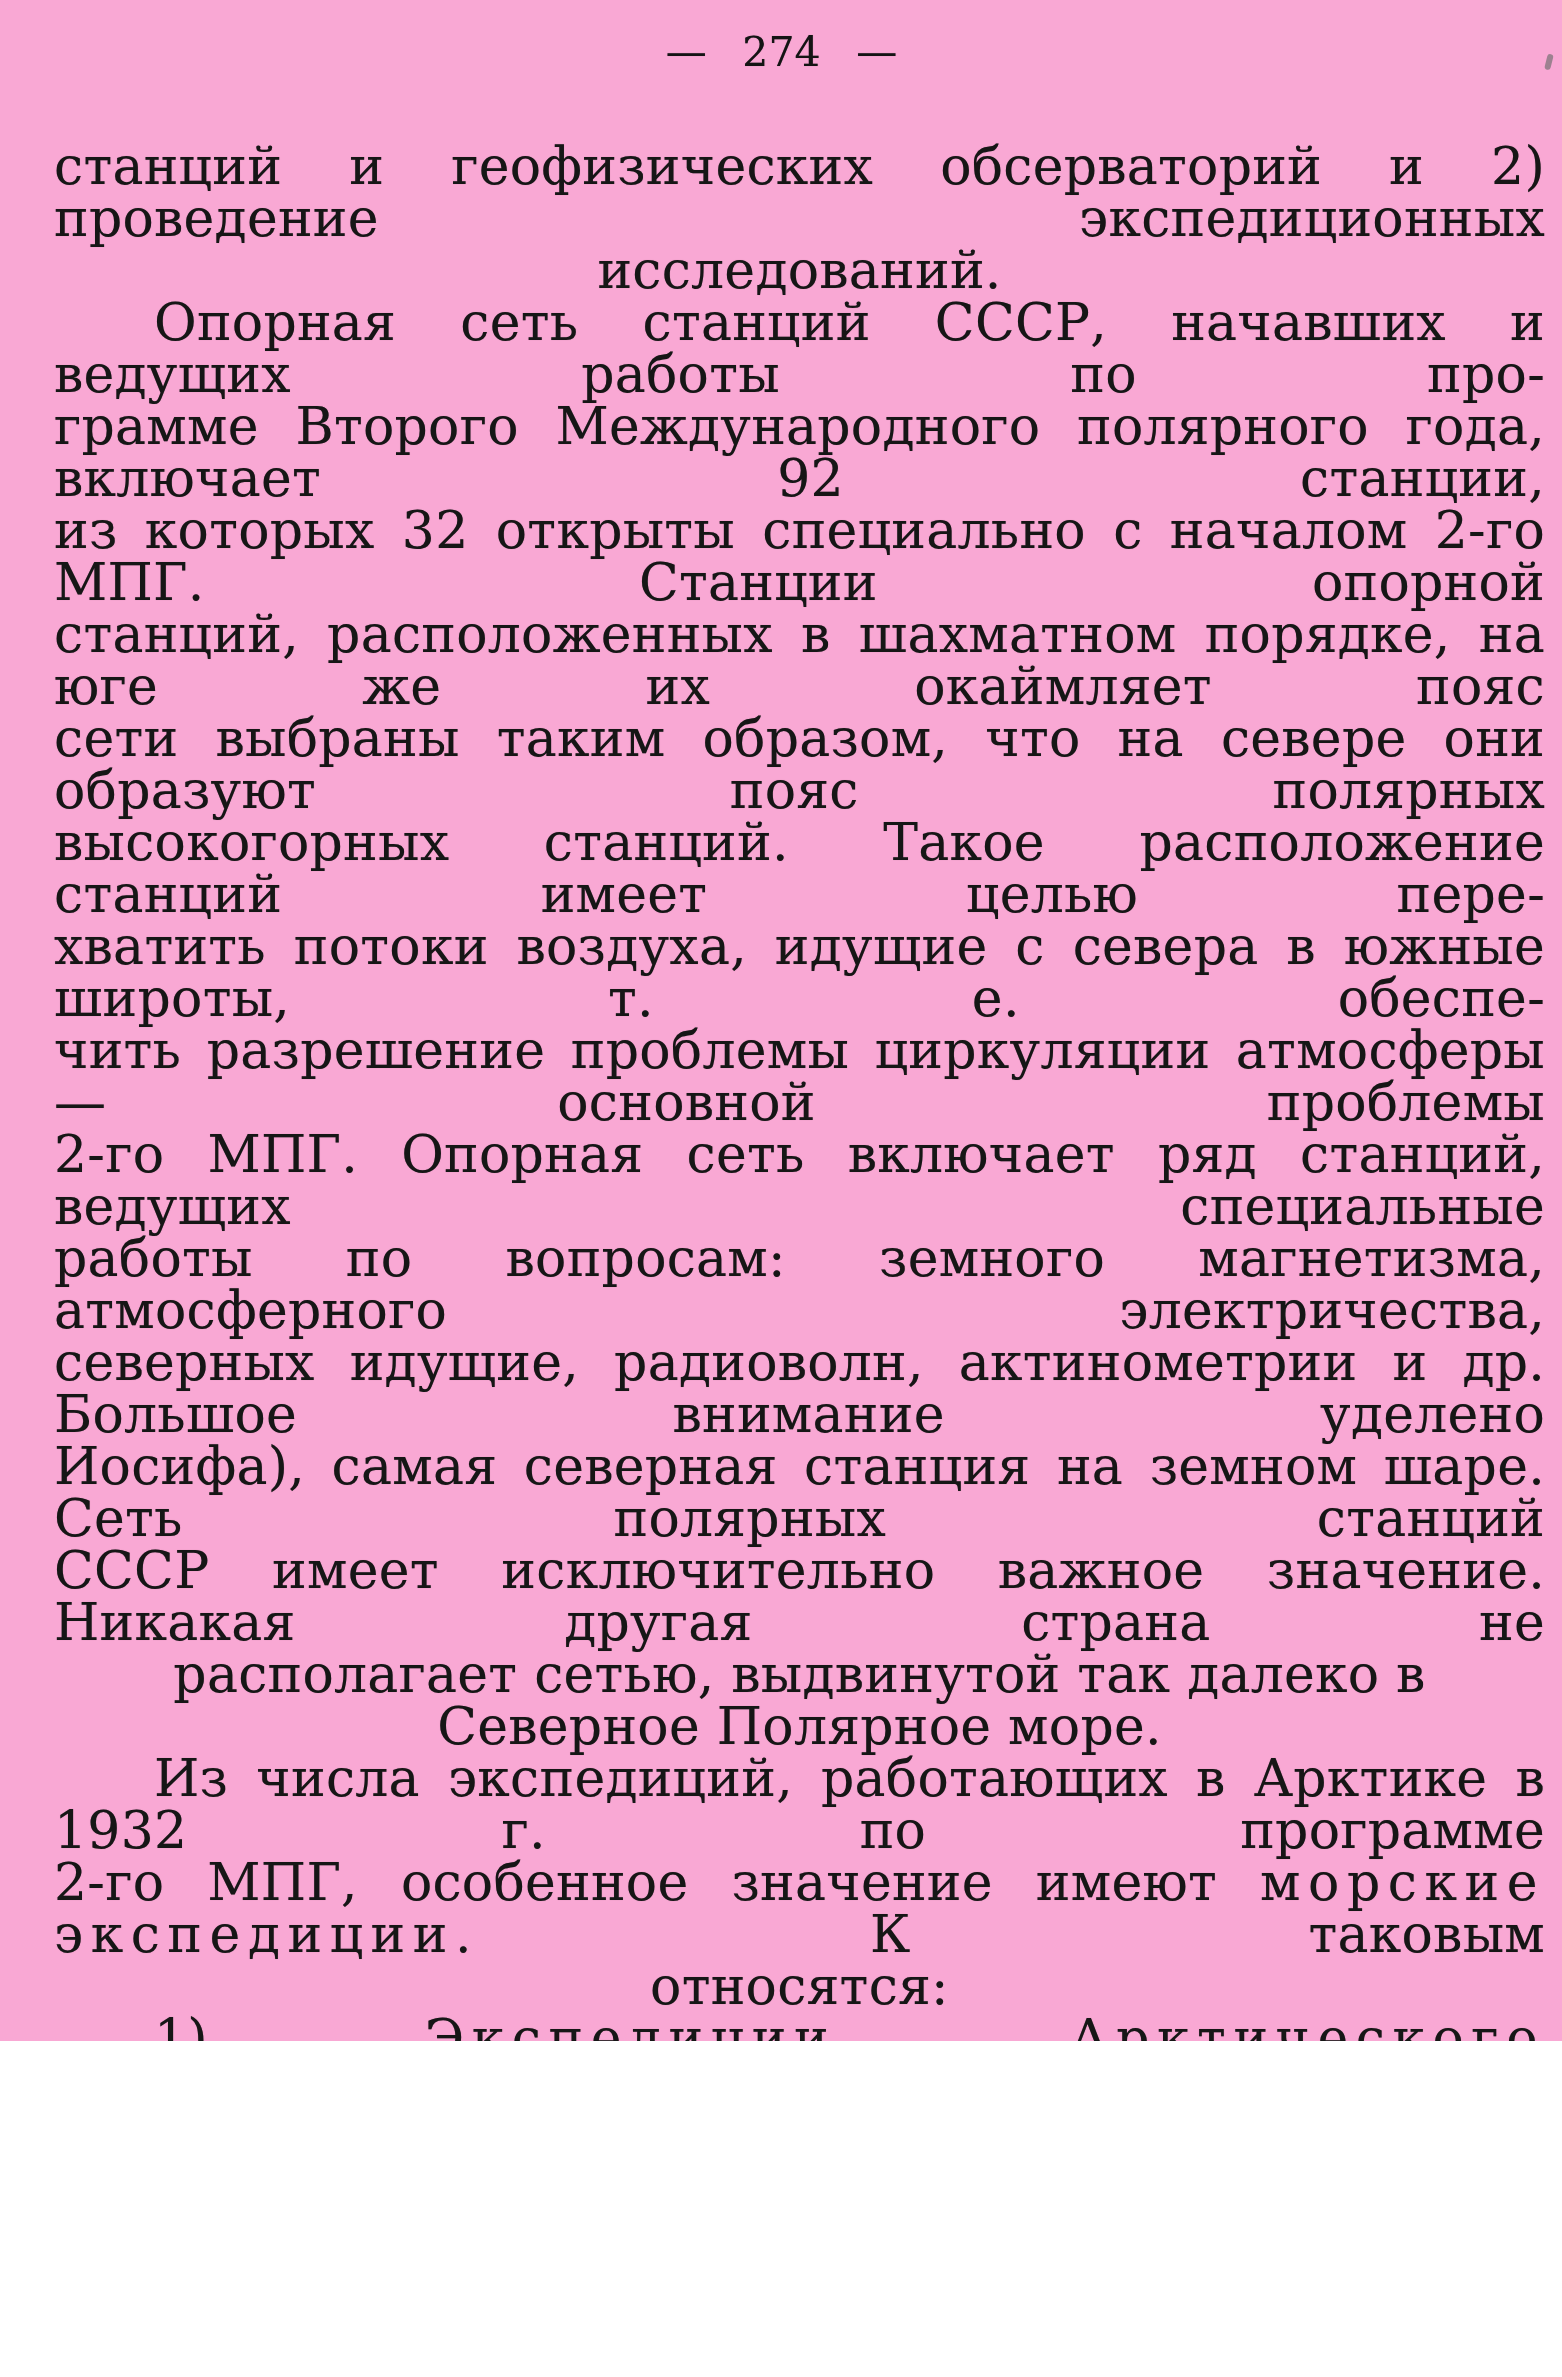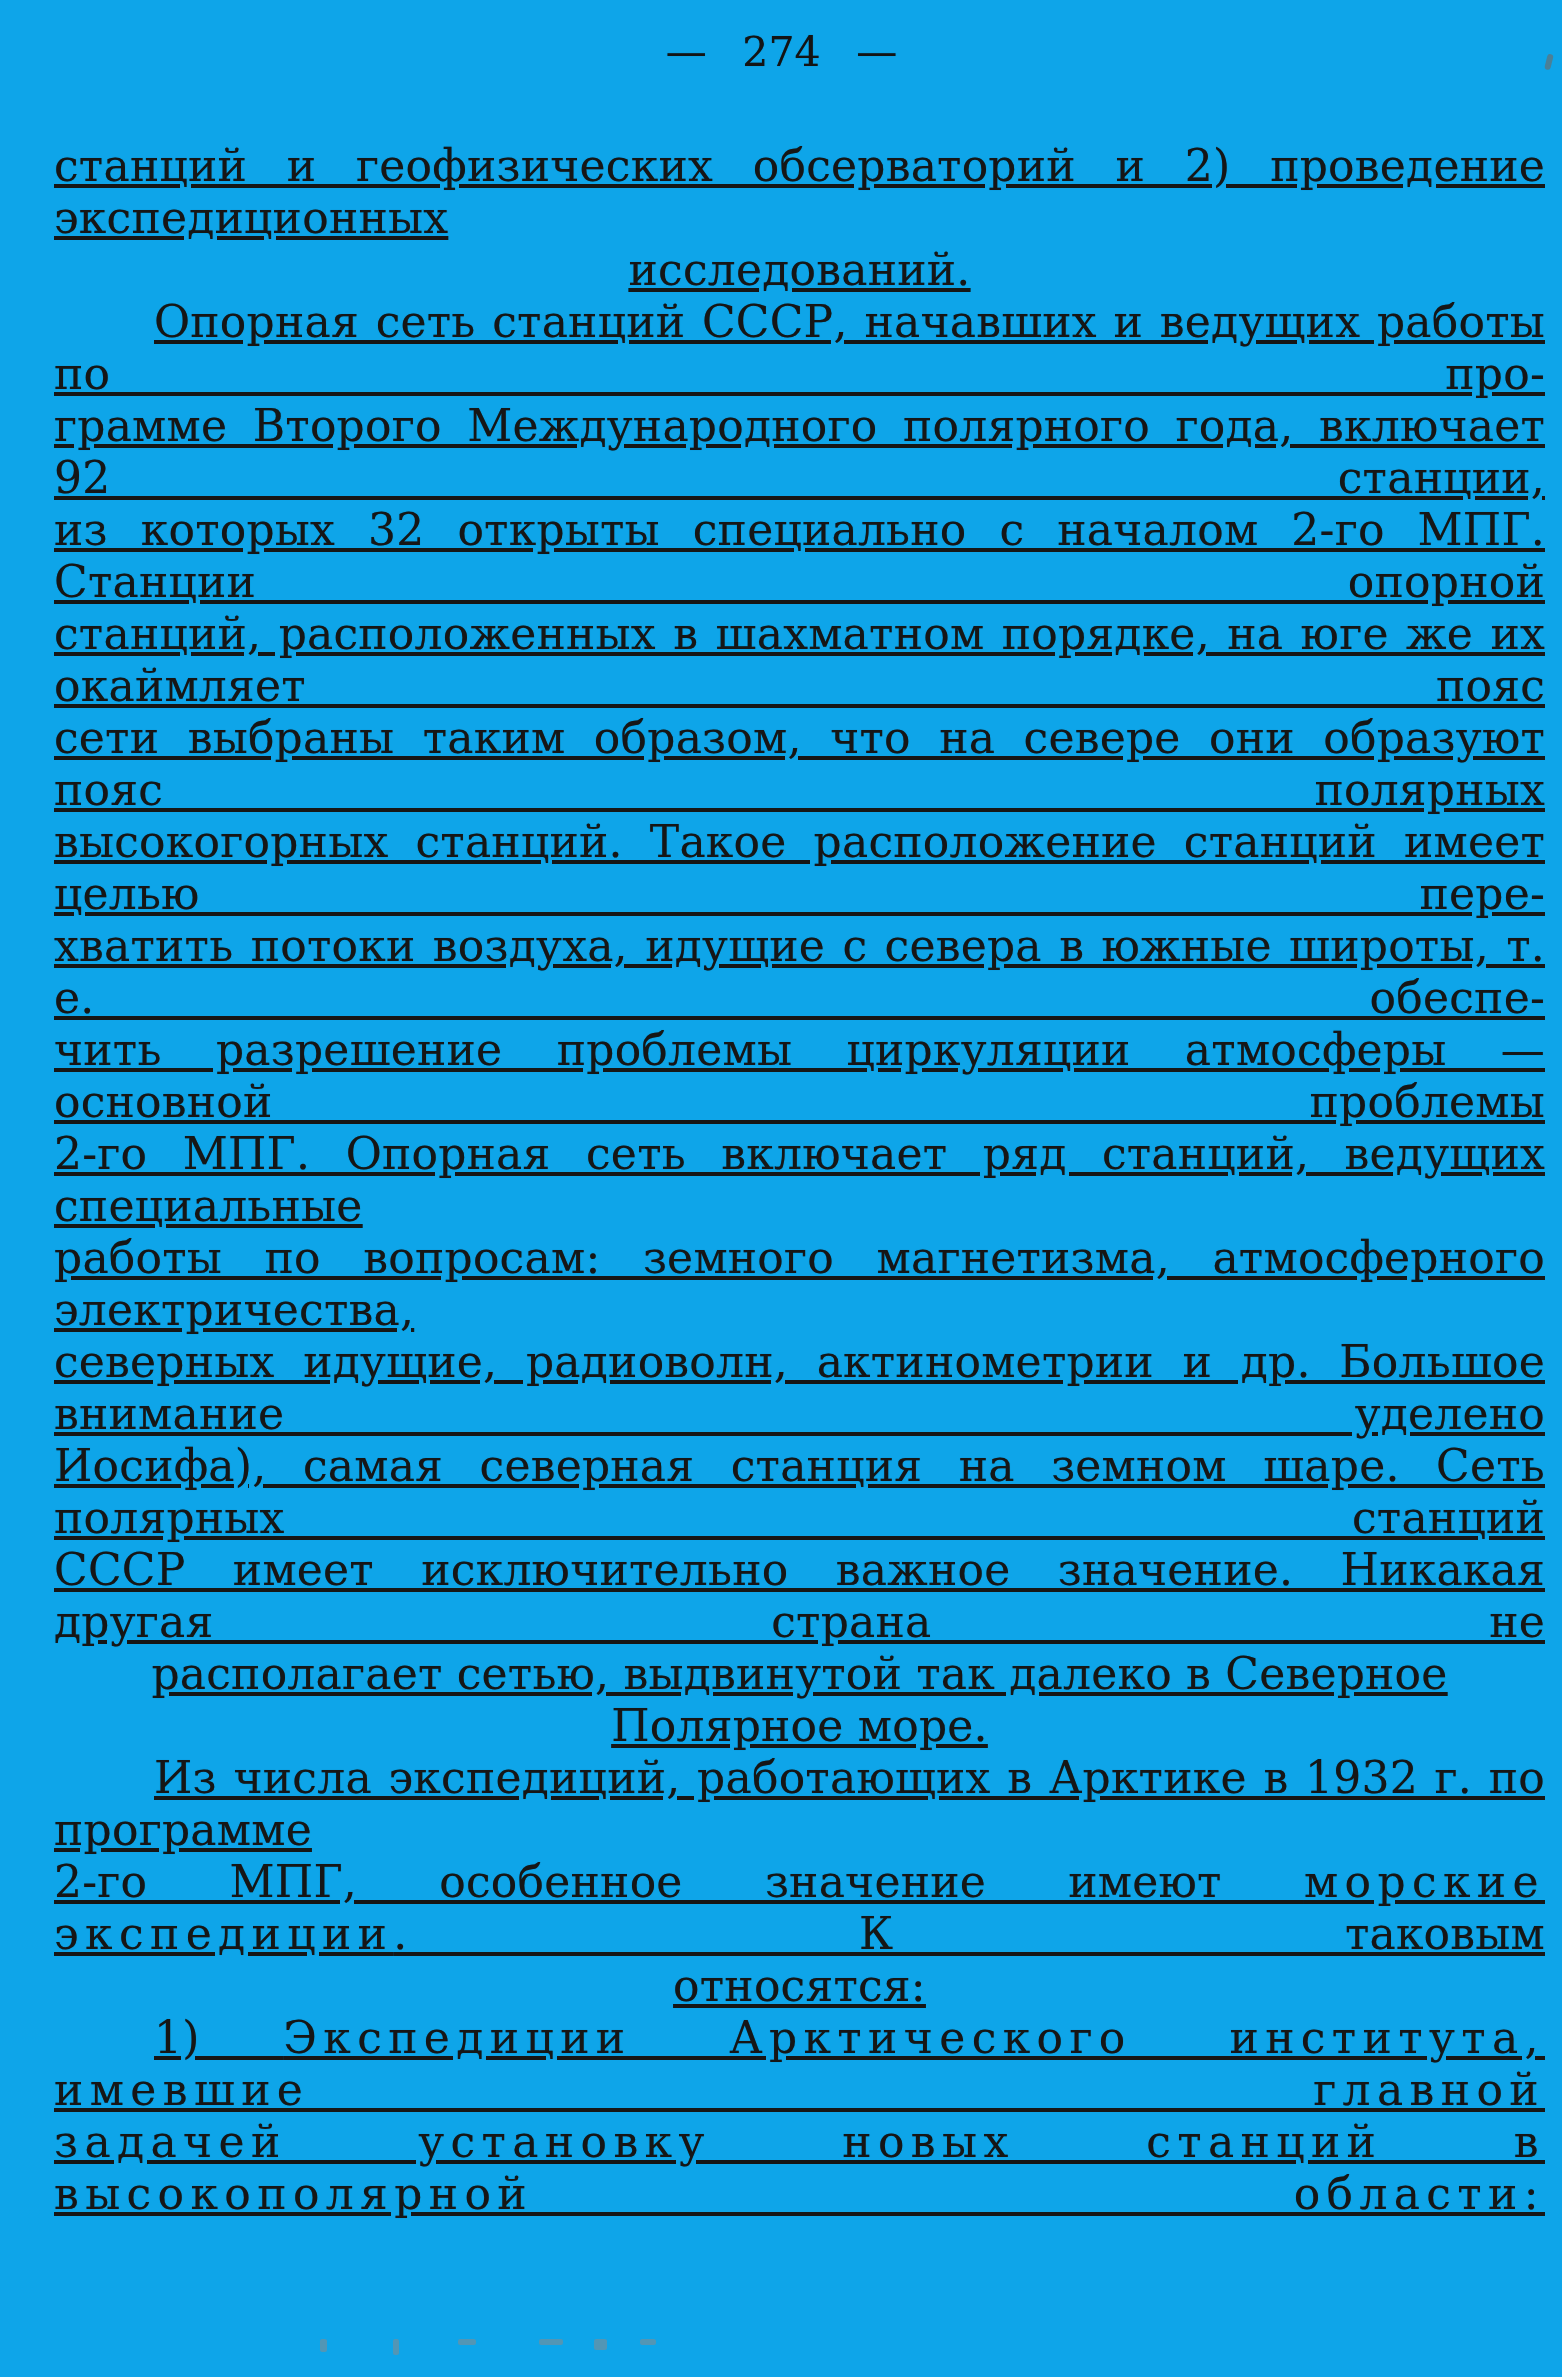--- a/index.html
+++ b/index.html
@@ -3,22 +3,22 @@
 <meta charset="utf-8">
 <style>
   html, body {
     margin: 0;
     padding: 0;
     background: #ffffff;
   }
   .page {
     position: relative;
     width: 1563px;
-    height: 2377px;
-    background: #0ea5e9;
+    height: 2041px;
+    background: #f9a8d4;
     overflow: hidden;
     font-family: "DejaVu Serif", "Liberation Serif", serif;
     color: #161616;
   }
   .page-number {
     position: absolute;
     top: 30px;
     left: 0;
     width: 100%;
     text-align: center;
@@ -32,26 +32,25 @@
     position: absolute;
     top: 140px;
     left: 54px;
     width: 1491px;
   }
   .para {
     margin: 0;
     padding: 0;
   }
   .line {
-    font-size: 44px;
+    font-size: 52px;
     line-height: 52px;
     white-space: normal;
     letter-spacing: 0.005em;
     text-shadow: 0 0 0.7px rgba(0,0,0,0.40);
-    text-decoration: underline;
   }
   .line.j {
     text-align: justify;
     text-align-last: justify;
   }
   .line.last {
     text-align: center;
   }
   .line.indent {
     text-indent: 100px;

